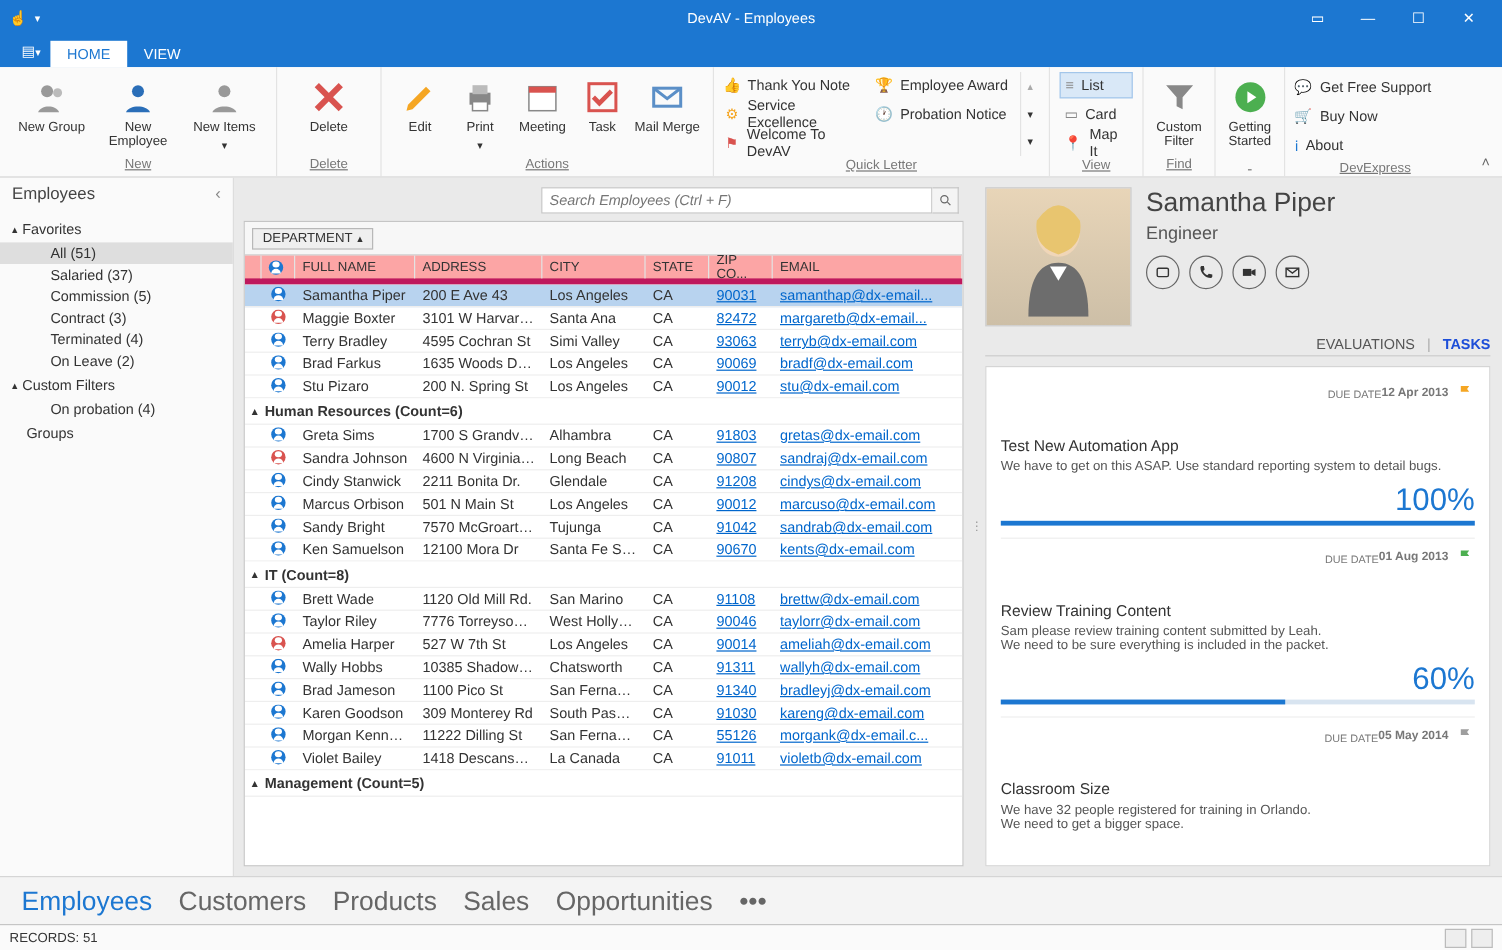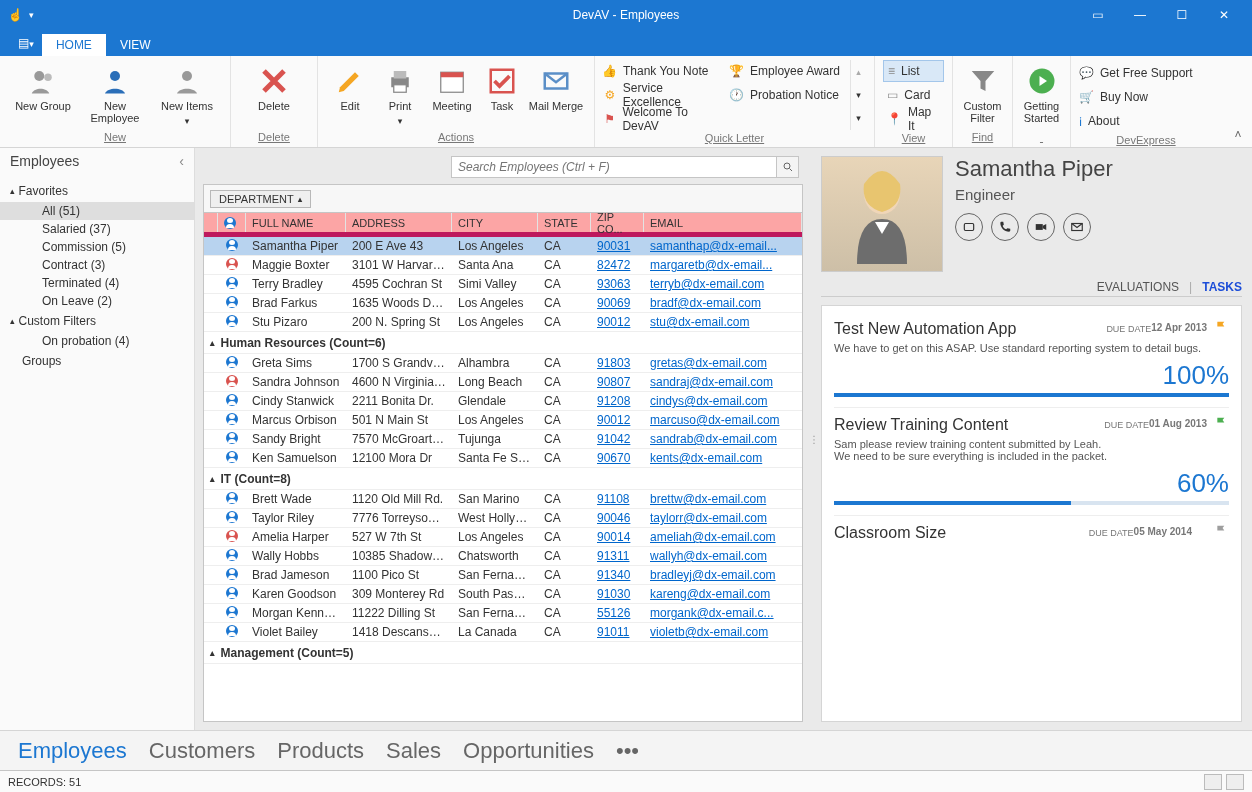--- a/index.html
+++ b/index.html
@@ -73,21 +73,21 @@
 .cicon { width: 28px; height: 28px; border: 1px solid #666; border-radius: 50%; display: flex; align-items: center; justify-content: center; cursor: pointer; }
 .cicon svg { width: 14px; height: 14px; }
 .tabs-row { display: flex; justify-content: flex-end; gap: 10px; font-size: 12px; border-bottom: 1px solid #ccc; padding-bottom: 2px; }
 .dtab { color: #555; cursor: pointer; }
 .dtab.active { color: #1d4ed8; font-weight: 600; }
 .sep { color: #aaa; }
 .tasks { flex: 1; border: 1px solid #d5d5d5; background: #fff; padding: 6px 12px; overflow-y: auto; }
 .task { padding: 8px 0 10px; border-bottom: 1px solid #eee; }
 .task:last-child { border-bottom: none; }
 .task-hdr { display: flex; justify-content: space-between; align-items: flex-start; }
-.task-title { font-size: 16px; color: #333; }
+.task-title { font-size: 13px; color: #333; margin-top: 44px; }
 .task-due { text-align: right; font-size: 10px; color: #777; display:flex; flex-direction:row; align-items:flex-end; }
 .task-due .lbl { font-size: 9px; }
 .task-body { font-size: 11px; color: #555; margin-top: 4px; }
 .task-pct { font-size: 26px; color: #1c77d1; text-align: right; margin-top: 6px; }
 .prog { height: 4px; background: #d8e4f0; margin-top: 2px; }
 .prog > div { height: 100%; background: #1c77d1; }
 .flag { width: 14px; height: 14px; display: inline-block; margin-left: 4px; }
 .navbar { height: 40px; border-top: 1px solid #d5d5d5; display: flex; align-items: center; gap: 22px; padding: 0 18px; font-size: 22px; color: #666; background: #f4f4f4; }
 .nav-item { cursor: pointer; font-weight: 300; }
 .nav-item.active { color: #1c77d1; }
@@ -669,28 +669,29 @@
           <div class="task-pct">60%</div>
           <div class="prog">
             <div style="width:60%"></div>
           </div>
         </div>
         <div class="task">
           <div class="task-hdr">
             <div class="task-title">Classroom Size</div>
             <div class="task-due">
               <span class="lbl">DUE DATE</span>
-              <span style="display:flex;align-items:center;gap:19px;">
+              <span style="display:flex;align-items:center;gap:4px;">
                 <b>05 May 2014</b>
                 <svg class="flag" viewBox="0 0 24 24">
                   <path d="M4 3v18M4 3h12l-3 4 3 4H4" fill="#9e9e9e"></path>
                 </svg>
               </span>
             </div>
           </div>
+          <div class="task-body">We have 32 people registered for training in Orlando.<br>We need to get a bigger space.</div>
         </div>
       </div>
   </div>
 </div>
 
 <div class="navbar">
   <span class="nav-item active">Employees</span>
   <span class="nav-item">Customers</span>
   <span class="nav-item">Products</span>
   <span class="nav-item">Sales</span>

